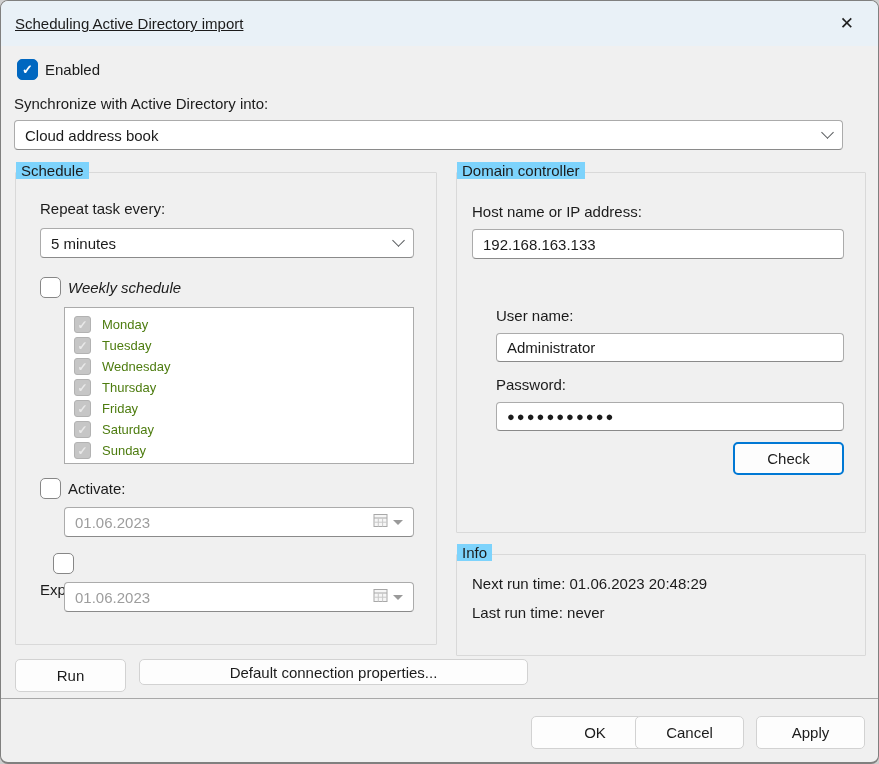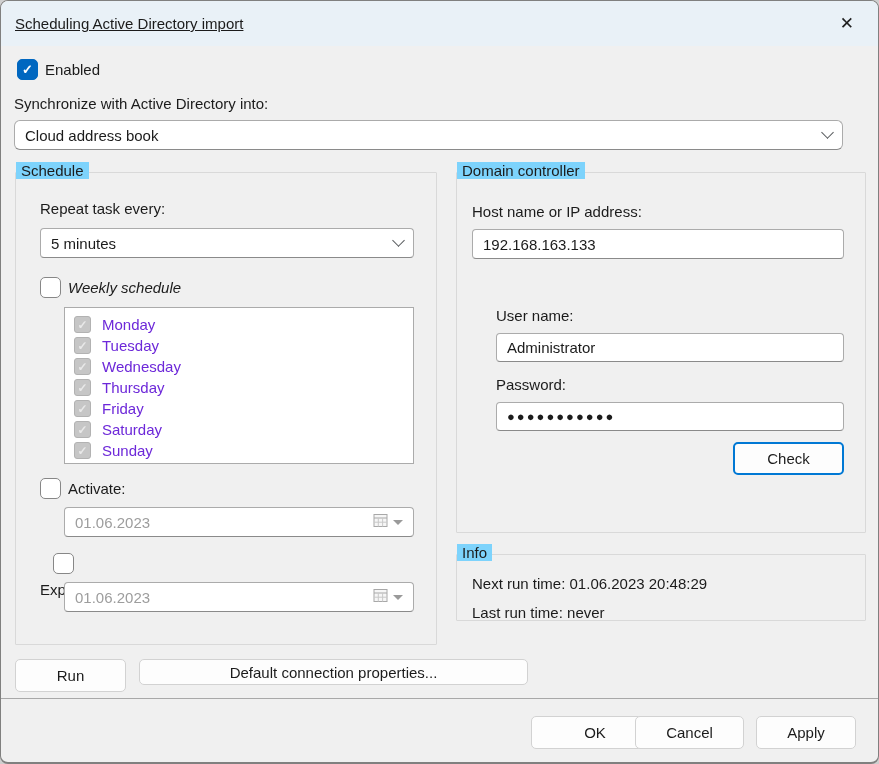--- a/index.html
+++ b/index.html
@@ -56,21 +56,21 @@
   }
 
   .label { position:absolute; white-space:nowrap; }
 
   
   .listbox {
     position:absolute; background:#fff; border:1px solid #ababab; overflow:hidden;
     padding:6px 0 0 9px;
   }
   .day-row { display:flex; align-items:center; gap:11px; height:21px; }
-  .day-label { color:#6d28d9; font-size:15px; }
+  .day-label { color:#4d7c0f; font-size:13px; }
 
   
   .cal-ico { display:inline-block; flex:0 0 auto; }
   .tri-down {
     width:0; height:0; border-left:5px solid transparent; border-right:5px solid transparent;
     border-top:5px solid #9a9a9a; margin-left:5px; flex:0 0 auto;
   }
 
   
   .btn {
@@ -92,21 +92,21 @@
   </div>
 
   <div class="cbrow" style="left:16px; top:58px;">
     <span class="cb cb-checked">
         <span class="tick">✓</span>
       </span>
     <span>Enabled</span>
   </div>
 
   <div class="label" style="left:13px; top:94px;">Synchronize with Active Directory into:</div>
-  <div class="field" style="left:13px; top:119px; width:829px; height:30px;border-radius:6px;">
+  <div class="field" style="left:13px; top:119px; width:829px; height:30px;">
     <span class="grow">Cloud address book</span>
     <span class="chev"></span>
   </div>
 
   <div class="group" style="left:14px; top:171px; width:422px; height:473px;">
     <span class="group-label">Schedule</span>
 
     <div class="label" style="left:24px; top:27px;">Repeat task every:</div>
     <div class="field" style="left:24px; top:55px; width:374px; height:30px;">
       <span class="grow">5 minutes</span>
@@ -221,27 +221,27 @@
     </div>
 
     <div class="label" style="left:39px; top:203px;">Password:</div>
     <div class="field" style="left:39px; top:229px; width:348px; height:29px;">
       <span class="grow pwd">●●●●●●●●●●●</span>
     </div>
 
     <div class="btn btn-primary" style="left:276px; top:269px; width:111px; height:33px;">Check</div>
   </div>
 
-  <div class="group" style="left:455px; top:553px; width:410px; height:67px;">
+  <div class="group" style="left:455px; top:553px; width:410px; height:102px;">
     <span class="group-label">Info</span>
     <div class="label" style="left:15px; top:20px;">Next run time: 01.06.2023 20:48:29</div>
     <div class="label" style="left:15px; top:49px;">Last run time: never</div>
   </div>
 
   <div class="btn" style="left:14px; top:658px; width:111px; height:33px;">Run</div>
   <div class="btn" style="left:138px; top:658px; width:389px; height:26px;">Default connection properties...</div>
 
   <div class="divider" style="top:697px;"></div>
   <div class="btn" style="left:530px; top:715px; width:128px; height:33px;">OK</div>
   <div class="btn" style="left:634px; top:715px; width:109px; height:33px;">Cancel</div>
-  <div class="btn" style="left:755px; top:715px; width:100px; height:33px;">Apply</div>
+  <div class="btn" style="left:755px; top:715px; width:109px; height:33px;">Apply</div>
 
 </div>
 
 </body></html>

